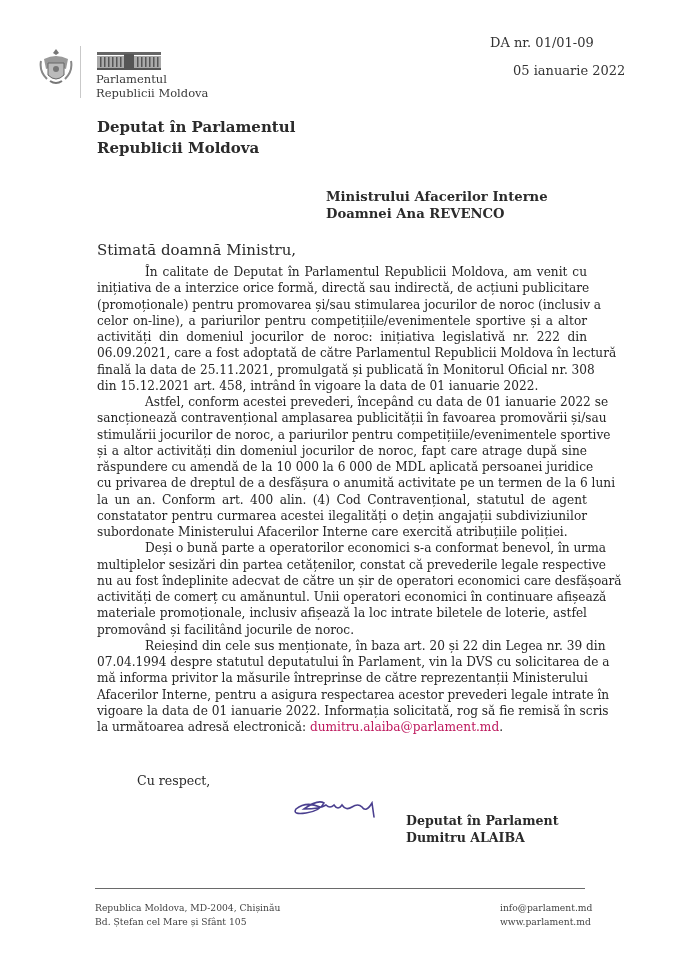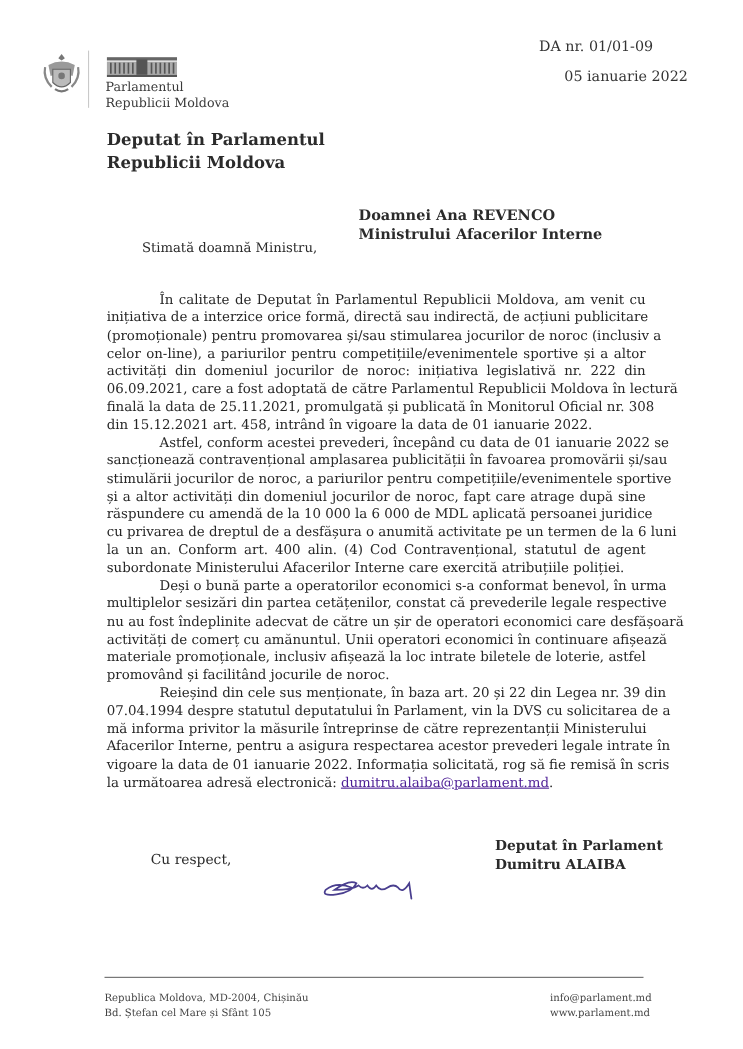--- a/index.html
+++ b/index.html
@@ -7,30 +7,30 @@
          font-family:"DejaVu Serif", "Liberation Serif", serif; color:#2a2a2a; }
   .abs { position:absolute; }
   .crest { left:38px; top:47px; width:36px; height:42px; }
   .vdivider { left:80px; top:46px; width:1px; height:52px; background:#c9c9c9; }
   .building { left:97px; top:50px; width:64px; height:20px; }
   .org { left:96px; top:72px; font-size:11.5px; line-height:14px; color:#3a3a3a; }
   .refnum { left:490px; top:34px; font-size:13px; line-height:18px; color:#333; }
   .refdate { left:497px; top:62px; font-size:13px; line-height:18px; color:#333;margin-left:16px; }
   .sender { left:97px; top:117px; font-size:15px; font-weight:bold; line-height:21px; color:#2b2b2b; }
   .recipient { left:326px; top:188px; font-size:13.2px; font-weight:bold; line-height:17px; color:#2b2b2b; }
-  .greeting { left:97px; top:217px; font-size:12px; line-height:16px;margin-left:32px; }
+  .greeting { left:97px; top:242px; font-size:15px; line-height:16px; }
   .body { left:97px; top:264px; width:490px; font-size:12.15px; line-height:16.25px; color:#262626; }
   .body p { margin:0; }
   .ln { display:block; text-align:justify; text-align-last:justify; white-space:nowrap; }
   .ln.last { text-align-last:left; }
   .ind { display:inline-block; width:48px; }
-  .email { text-decoration:underline; color:#4c1d95; }
+  .email { color:#be185d; }
   .closing { left:137px; top:773px; font-size:12.6px; }
   .sig { left:290px; top:785px; width:110px; height:40px; }
-  .signtitle { left:406px; top:760px; font-size:12.6px; font-weight:bold; line-height:17px;margin-left:44px; }
+  .signtitle { left:406px; top:812px; font-size:12.6px; font-weight:bold; line-height:17px; }
   .footerline { left:95px; top:888px; width:490px; height:1px; background:#6a6a6a; }
   .foot-l { left:95px; top:901px; font-size:9.2px; line-height:14px; color:#444; }
   .foot-r { left:500px; top:901px; font-size:9.2px; line-height:14px; color:#444; text-align:right; width:85px; }
 </style>
 </head>
 <body>
 
 <svg class="abs crest" viewBox="0 0 36 42">
   <path d="M18 2 l3 4 -3 2 -3 -2z" fill="#777"></path>
   <path d="M6 12 q12 -6 24 0 l-2 10 q-10 -4 -20 0z" fill="#9a9a9a"></path>
@@ -67,22 +67,22 @@
 
 <div class="abs refnum">DA nr. 01/01-09</div>
 <div class="abs refdate">05 ianuarie 2022</div>
 
 <div class="abs sender">
   <div>Deputat în Parlamentul</div>
   <div>Republicii Moldova</div>
 </div>
 
 <div class="abs recipient">
+  <div>Ministrului Afacerilor Interne</div>
   <div>Doamnei Ana REVENCO</div>
-  <div>Ministrului Afacerilor Interne</div>
 </div>
 
 <div class="abs greeting">Stimată doamnă Ministru,</div>
 
 <div class="abs body">
   <p>
     <span class="ln"><span class="ind"></span><span>În calitate de Deputat în Parlamentul Republicii Moldova, am venit cu</span></span>
     <span class="ln">inițiativa de a interzice orice formă, directă sau indirectă, de acțiuni publicitare</span>
     <span class="ln">(promoționale) pentru promovarea și/sau stimularea jocurilor de noroc (inclusiv a</span>
     <span class="ln">celor on-line), a pariurilor pentru competițiile/evenimentele sportive și a altor</span>
@@ -92,20 +92,21 @@
     <span class="ln last">din 15.12.2021 art. 458, intrând în vigoare la data de 01 ianuarie 2022.</span>
   </p>
   <p>
     <span class="ln"><span class="ind"></span><span>Astfel, conform acestei prevederi, începând cu data de 01 ianuarie 2022 se</span></span>
     <span class="ln">sancționează contravențional amplasarea publicității în favoarea promovării și/sau</span>
     <span class="ln">stimulării jocurilor de noroc, a pariurilor pentru competițiile/evenimentele sportive</span>
     <span class="ln">și a altor activități din domeniul jocurilor de noroc, fapt care atrage după sine</span>
     <span class="ln">răspundere cu amendă de la 10 000 la 6 000 de MDL aplicată persoanei juridice</span>
     <span class="ln">cu privarea de dreptul de a desfășura o anumită activitate pe un termen de la 6 luni</span>
     <span class="ln">la un an. Conform art. 400 alin. (4) Cod Contravențional, statutul de agent</span>
+    <span class="ln">constatator pentru curmarea acestei ilegalități o dețin angajații subdiviziunilor</span>
     <span class="ln last">subordonate Ministerului Afacerilor Interne care exercită atribuțiile poliției.</span>
   </p>
   <p>
     <span class="ln"><span class="ind"></span><span>Deși o bună parte a operatorilor economici s-a conformat benevol, în urma</span></span>
     <span class="ln">multiplelor sesizări din partea cetățenilor, constat că prevederile legale respective</span>
     <span class="ln">nu au fost îndeplinite adecvat de către un șir de operatori economici care desfășoară</span>
     <span class="ln">activități de comerț cu amănuntul. Unii operatori economici în continuare afișează</span>
     <span class="ln">materiale promoționale, inclusiv afișează la loc intrate biletele de loterie, astfel</span>
     <span class="ln last">promovând și facilitând jocurile de noroc.</span>
   </p>

